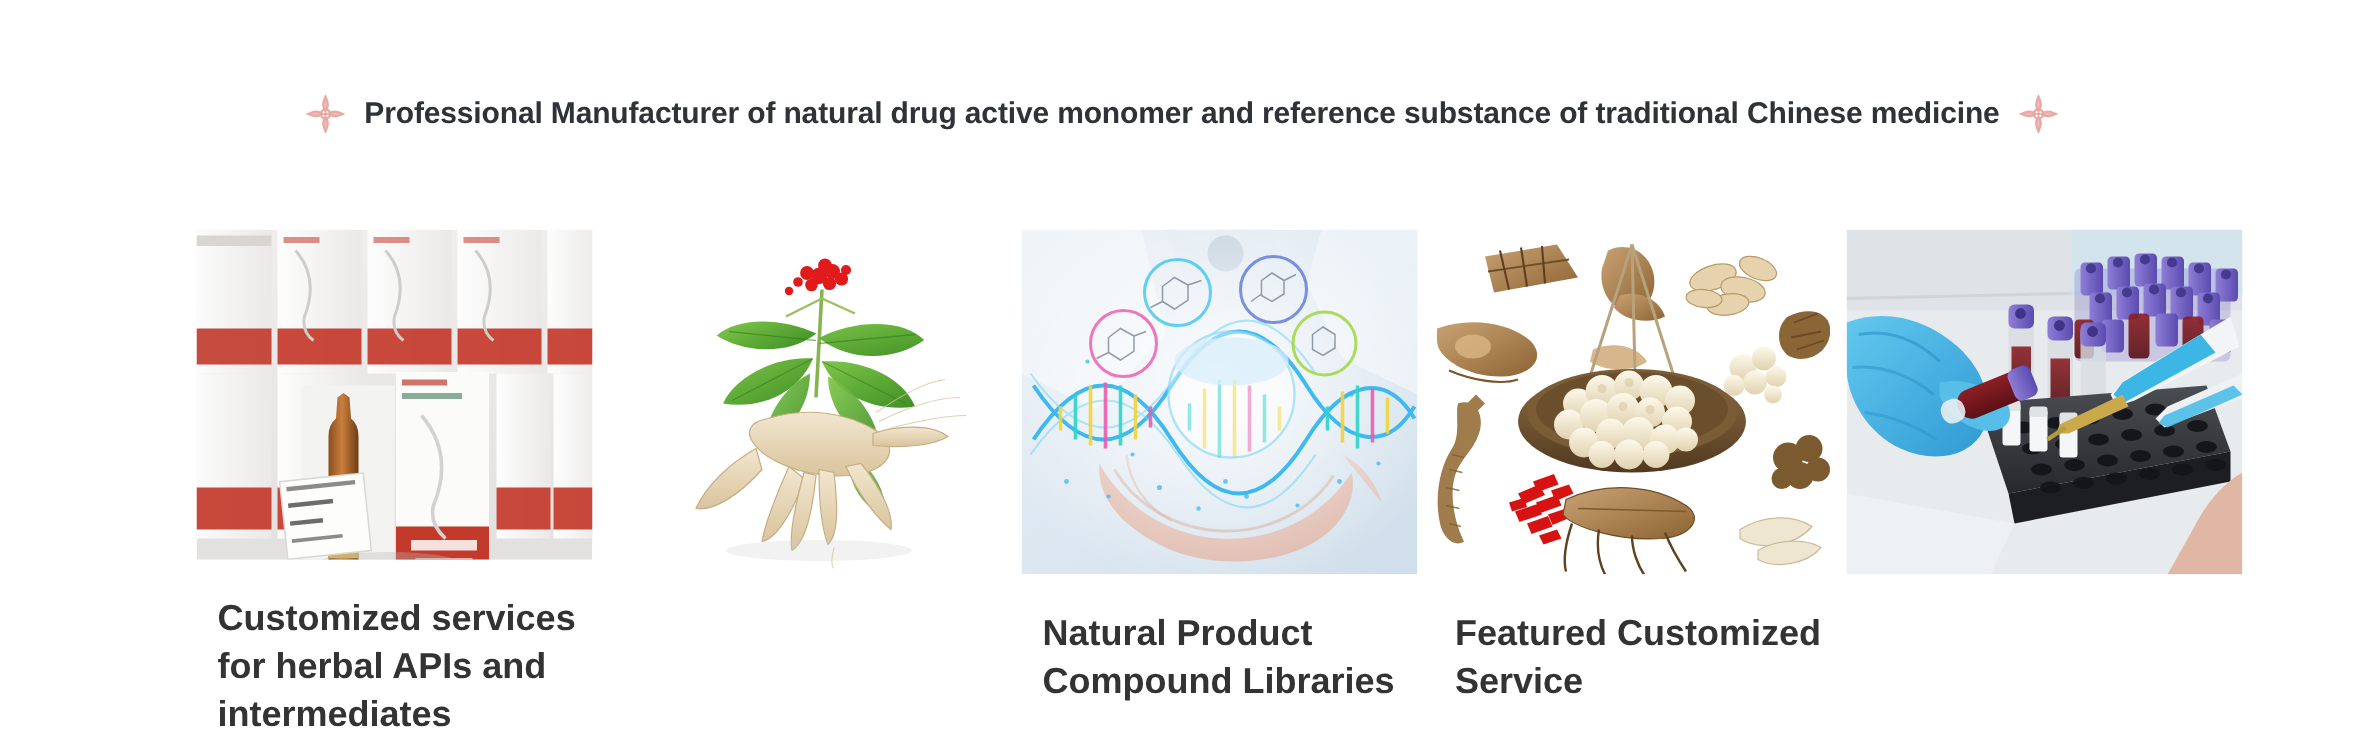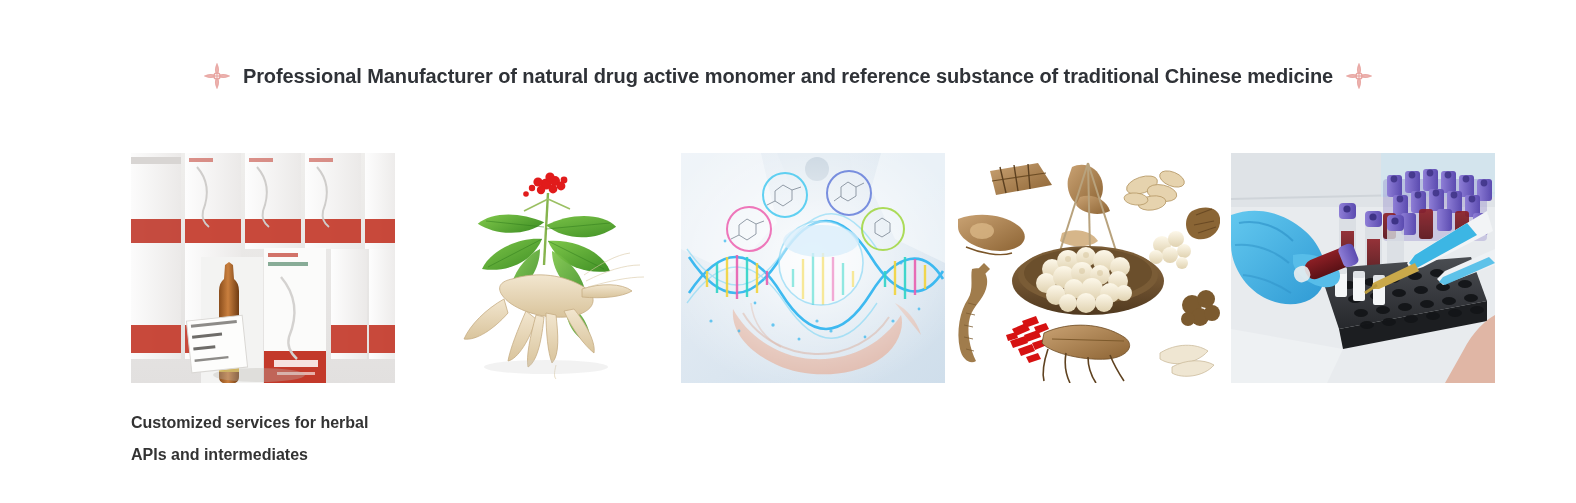--- a/index.html
+++ b/index.html
@@ -72,26 +72,27 @@
     height: 230px;
     overflow: hidden;
     position: relative;
     background: #ffffff;
   }
 
   .card-thumb svg { display: block; width: 264px; height: 230px; }
 
   .card-caption {
     margin-top: 24px;
-    font-size: 16px;
+    font-size: 24px;
     font-weight: bold;
     color: #333333;
     line-height: 32px;
     width: 250px;
     word-wrap: break-word;
+    margin-left: 14px;
   }
 </style>
 </head>
 <body>
 
 <div class="page">
 
   <div class="headline-row">
     <span class="ornament">
       <svg viewBox="0 0 26 26" xmlns="http://www.w3.org/2000/svg">
@@ -378,20 +379,21 @@
               <circle cx="184" cy="184" r="1.4"></circle>
             <circle cx="212" cy="168" r="1.6"></circle>
               <circle cx="238" cy="156" r="1.4"></circle>
             <circle cx="44" cy="88" r="1.4"></circle>
               <circle cx="220" cy="110" r="1.5"></circle>
             <circle cx="136" cy="168" r="1.6"></circle>
               <circle cx="74" cy="150" r="1.4"></circle>
           </g>
         </svg>
       </div>
+      <div class="card-caption">Natural Product Compound Libraries</div>
     </div>
 
     <div class="card">
       <div class="card-thumb">
         <svg viewBox="0 0 264 230" xmlns="http://www.w3.org/2000/svg">
           <defs>
             <linearGradient id="pan" x1="0" y1="0" x2="0" y2="1">
               <stop offset="0%" stop-color="#8b6a3f"></stop>
                 <stop offset="55%" stop-color="#6f5230"></stop>
               <stop offset="100%" stop-color="#50391f"></stop>
@@ -521,20 +523,21 @@
           <g fill="url(#dryroot)" stroke="#6e4d24" stroke-width="0.8">
             <path d="M88 180 C114 168 146 170 168 184 C180 192 172 204 152 206 C122 208 92 198 86 190 Z"></path>
             <path d="M92 196 C88 208 86 220 88 228" fill="none" stroke="#5f4220" stroke-width="1.6"></path>
             <path d="M110 200 C108 212 110 222 114 230" fill="none" stroke="#5f4220" stroke-width="1.6"></path>
             <path d="M132 204 C132 214 136 224 140 230" fill="none" stroke="#5f4220" stroke-width="1.6"></path>
             <path d="M154 202 C158 212 164 222 168 228" fill="none" stroke="#5f4220" stroke-width="1.6"></path>
             <path d="M96 186 L168 188" stroke="#7d5a2c" stroke-width="1"></path>
           </g>
         </svg>
       </div>
+      <div class="card-caption">Featured Customized Service</div>
     </div>
 
     <div class="card">
       <div class="card-thumb">
         <svg viewBox="0 0 264 230" xmlns="http://www.w3.org/2000/svg">
           <defs>
             <linearGradient id="glove" x1="0" y1="0" x2="1" y2="1">
               <stop offset="0%" stop-color="#63c8ef"></stop>
                 <stop offset="100%" stop-color="#2f9ad4"></stop>
             </linearGradient>

